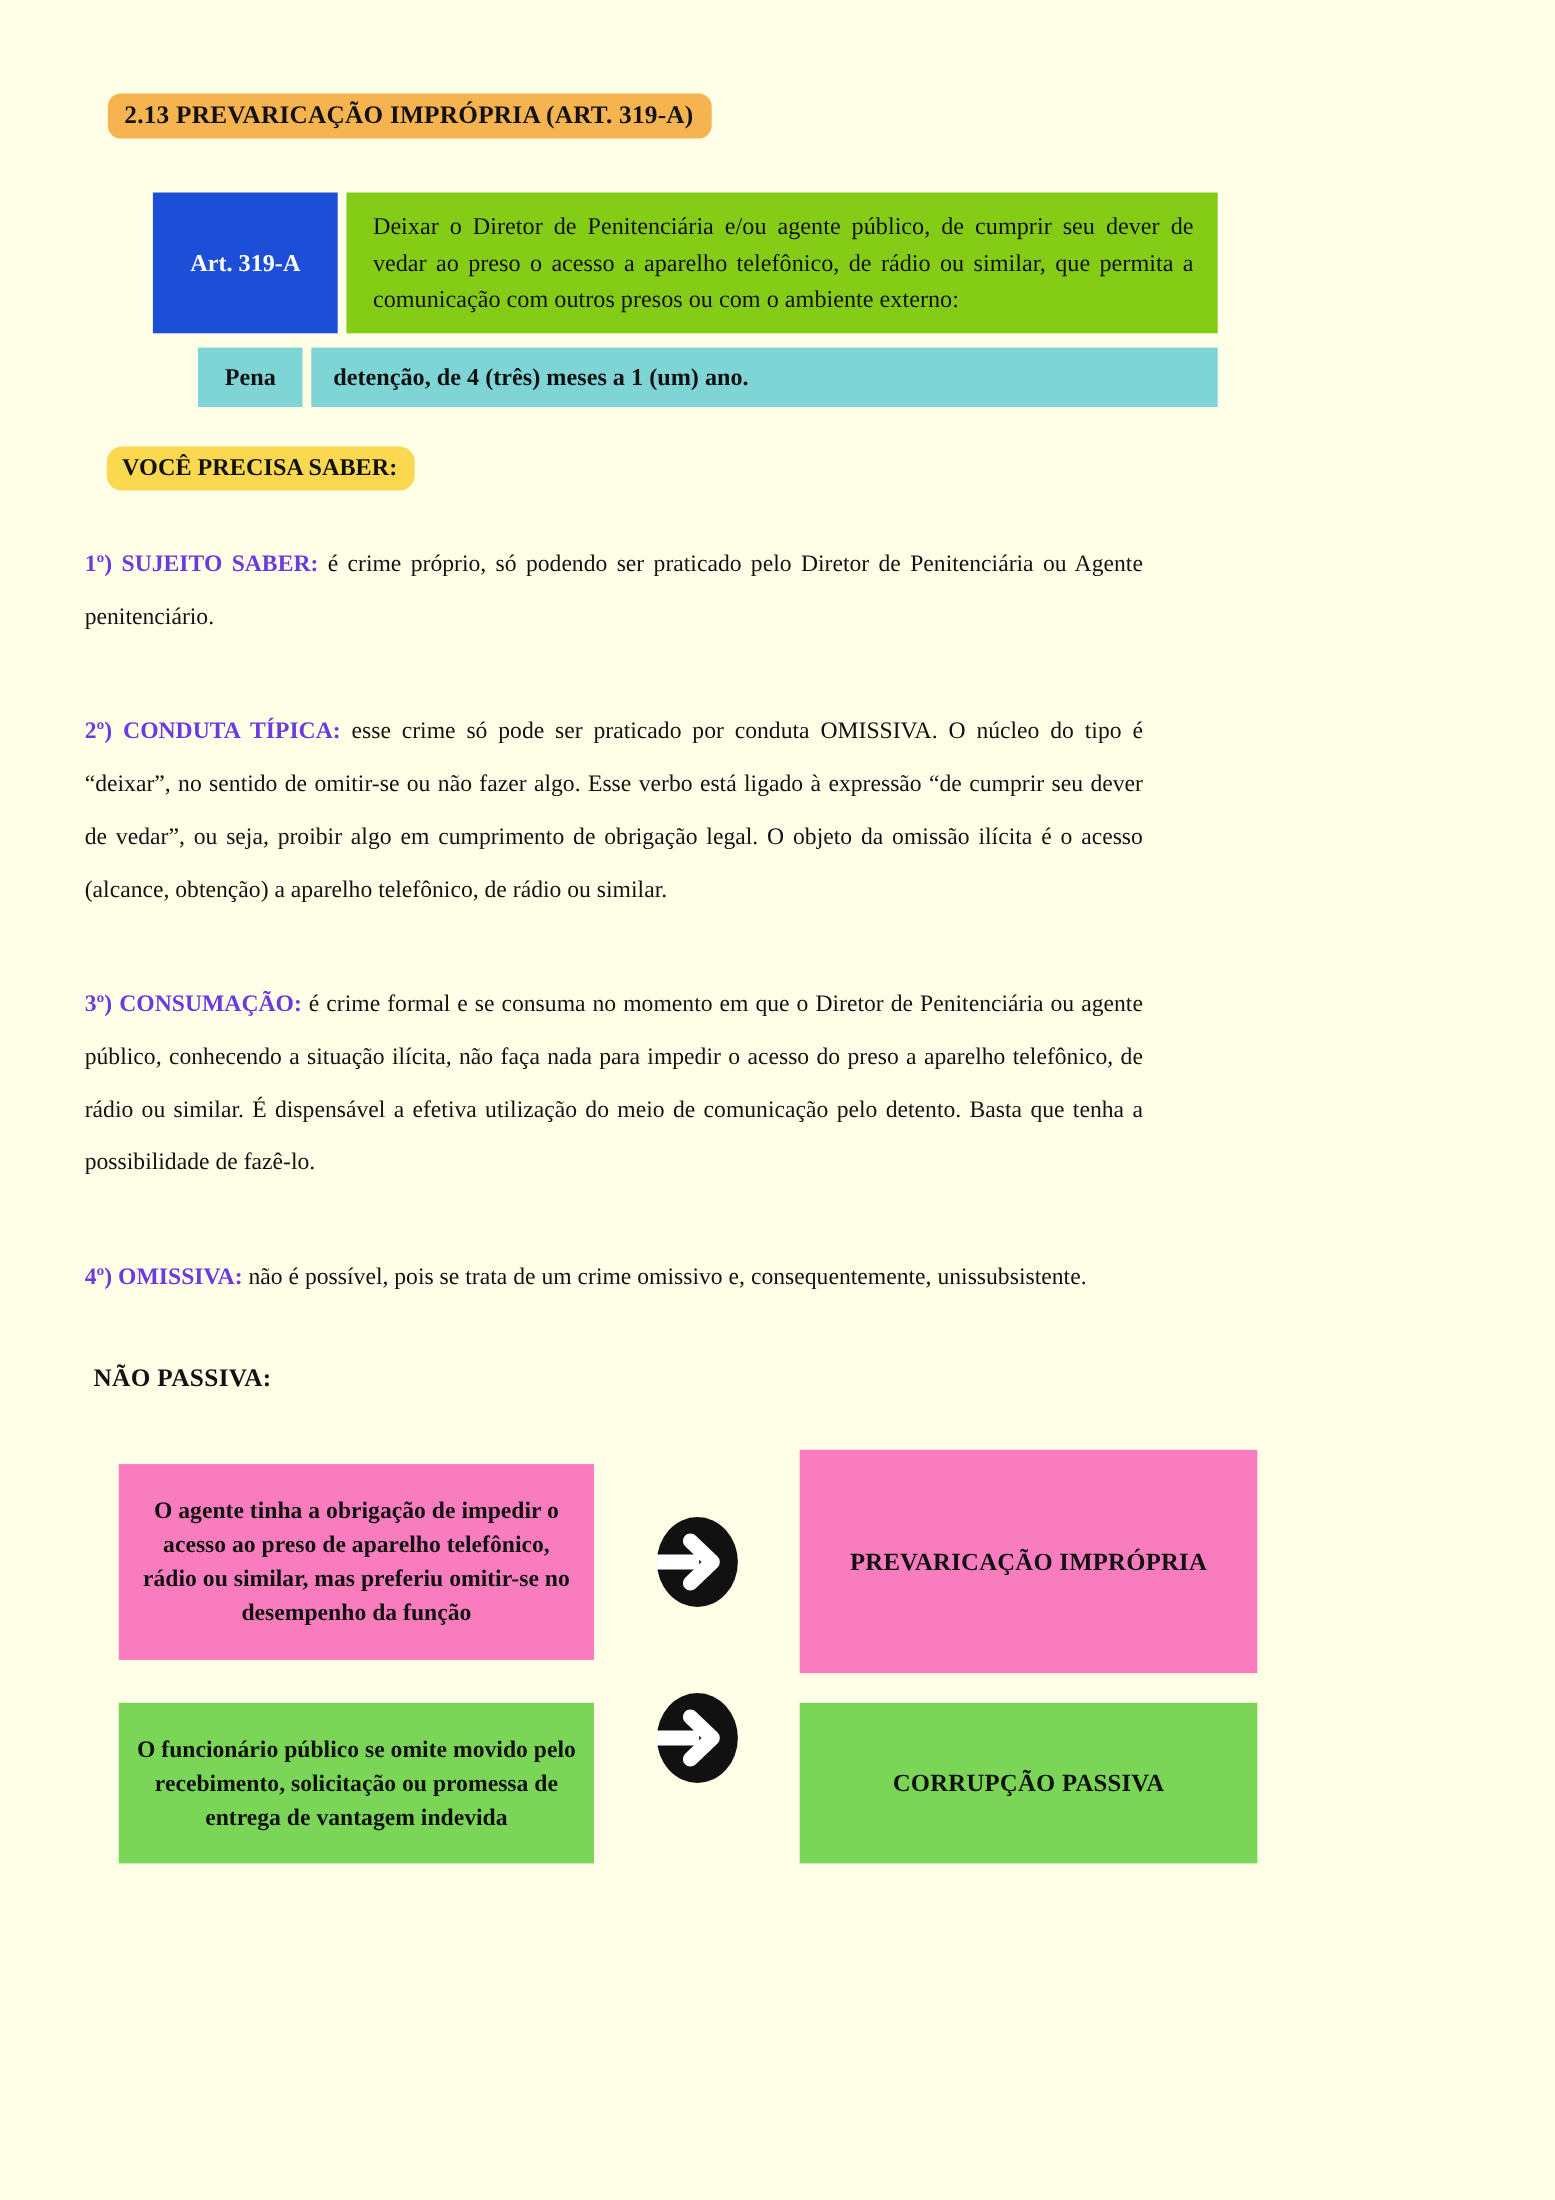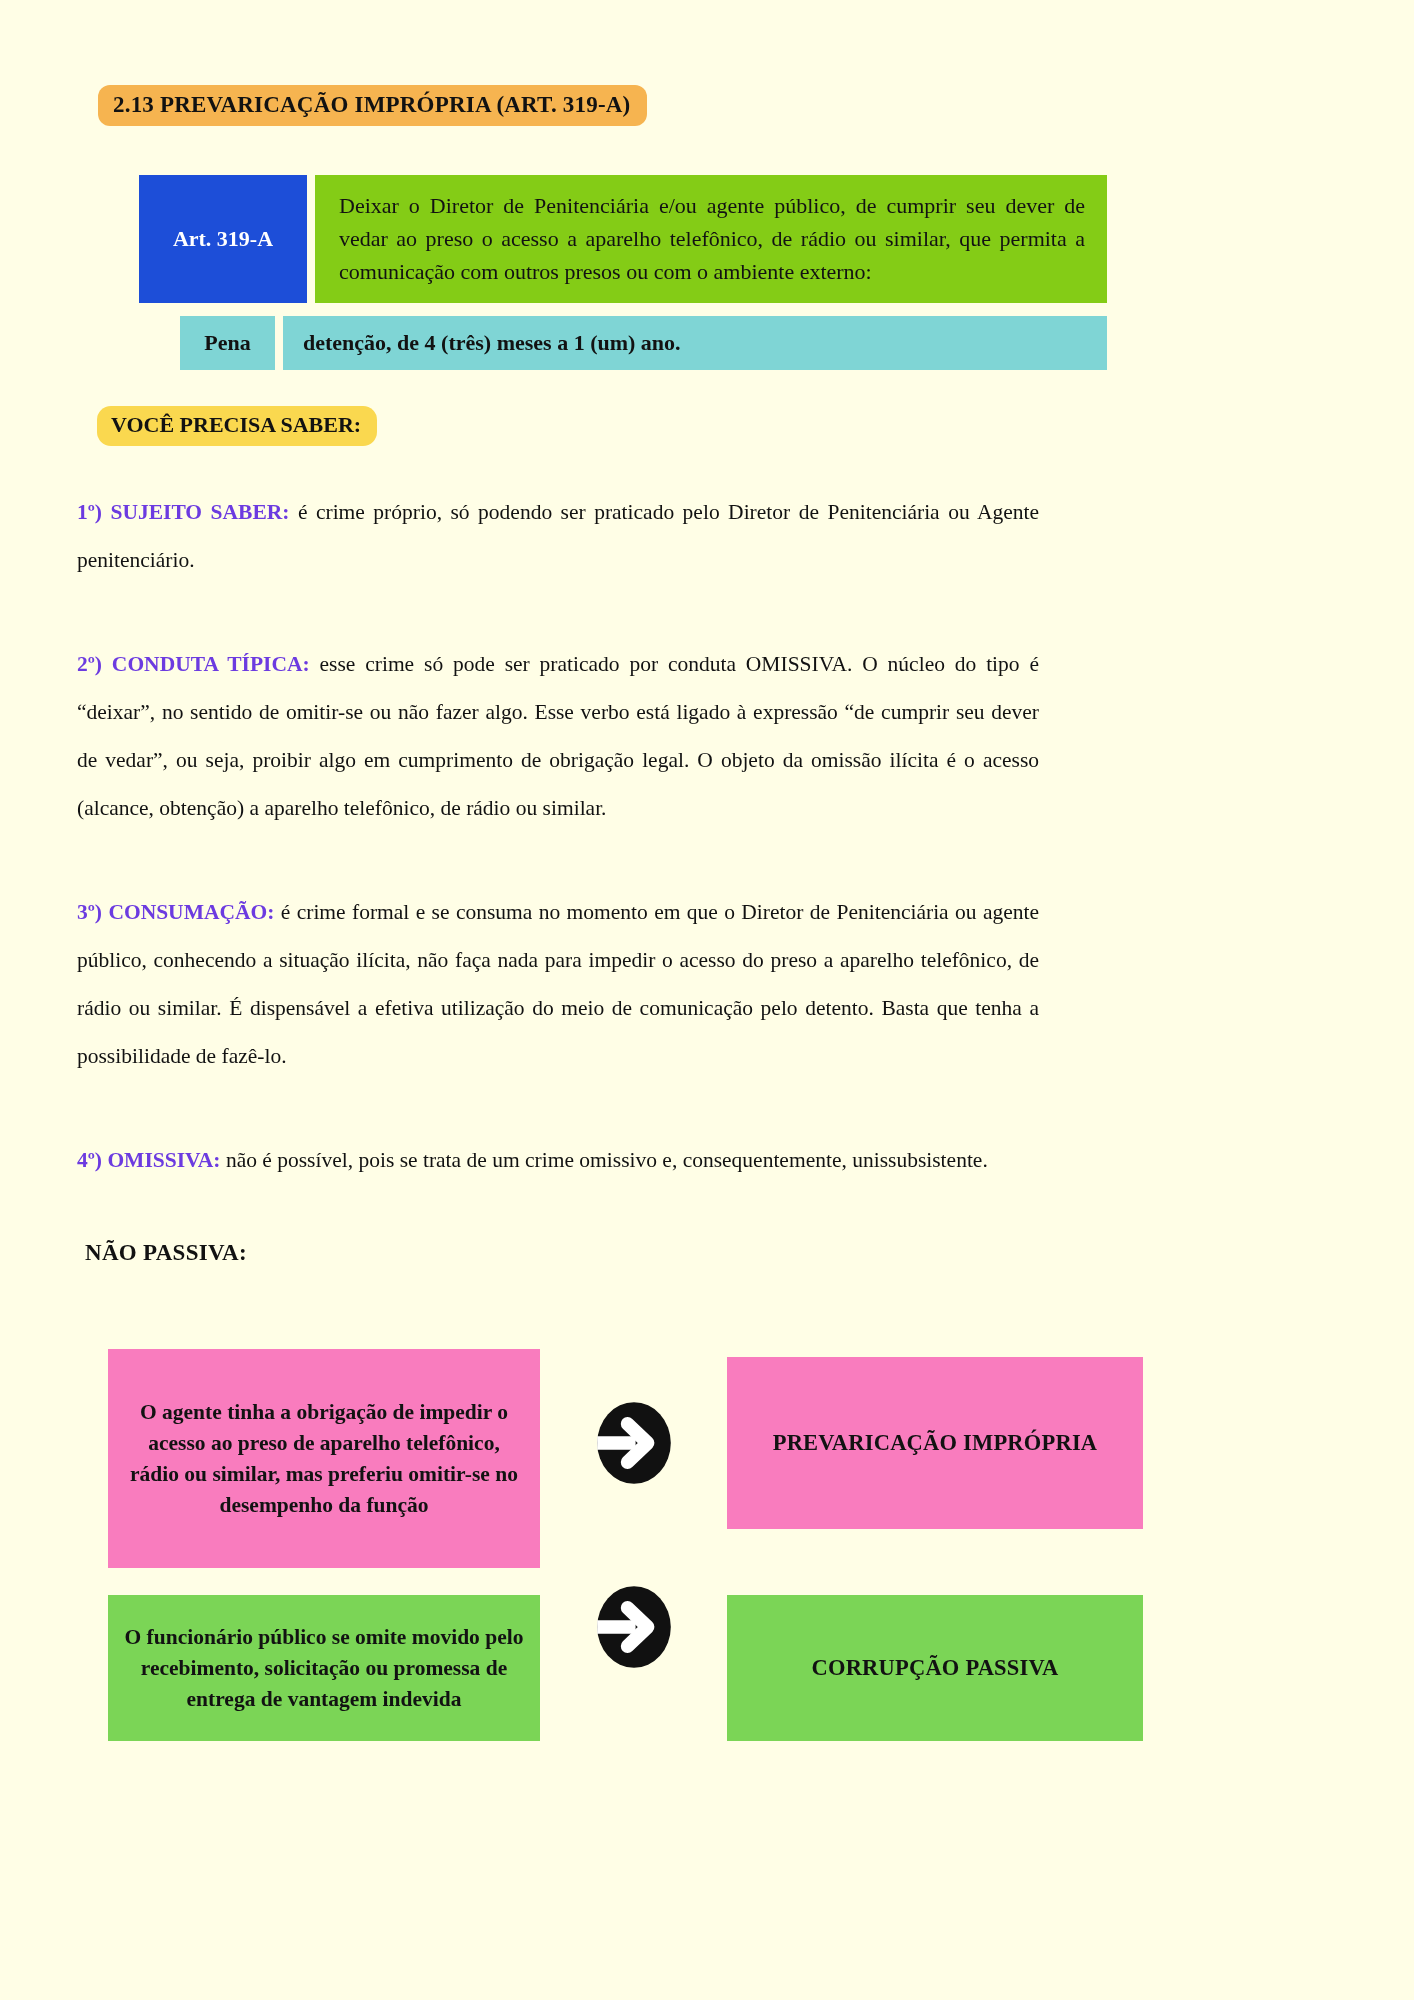--- a/index.html
+++ b/index.html
@@ -102,21 +102,21 @@
     line-height: 31px;
     padding: 12px 14px;
   }
   .result-box {
     display: flex; align-items: center; justify-content: center;
     text-align: center;
     font-weight: bold;
     font-size: 22.5px;
     letter-spacing: 0.2px;
   }
-  .h-tall { height: 219px; margin-top: 31px; }
+  .h-tall { height: 178px; }
   .h-short { height: 146px; }
   .pink { background: #F97CBE; }
   .green { background: #7BD556; }
   .arrow-cell { display: flex; align-items: center; justify-content: center; }
   .arrow-cell svg { width: 80px; height: 88px; display: block; }
   .arrow-up { align-self: flex-start; margin-top: -12px; }
 </style>
 </head>
 <body>
 
@@ -150,21 +150,21 @@
   <div class="confuse-grid">
 
     <div class="desc-box pink h-tall">O agente tinha a obrigação de impedir o acesso ao preso de aparelho telefônico, rádio ou similar, mas preferiu omitir-se no desempenho da função</div>
     <div class="arrow-cell">
       <svg viewBox="0 0 100 110" xmlns="http://www.w3.org/2000/svg" aria-hidden="true">
         <ellipse cx="50" cy="55" rx="46" ry="51" fill="#111111"></ellipse>
         <path d="M4 55 H52" stroke="#ffffff" stroke-width="17" fill="none"></path>
         <path d="M42 31 L67 55 L42 79" stroke="#ffffff" stroke-width="17" fill="none" stroke-linecap="round" stroke-linejoin="round"></path>
       </svg>
     </div>
-    <div class="result-box pink" style="height:172px">PREVARICAÇÃO IMPRÓPRIA</div>
+    <div class="result-box pink" style="height:203px">PREVARICAÇÃO IMPRÓPRIA</div>
 
     <div class="desc-box green h-short">O funcionário público se omite movido pelo recebimento, solicitação ou promessa de entrega de vantagem indevida</div>
     <div class="arrow-cell arrow-up">
       <svg viewBox="0 0 100 110" xmlns="http://www.w3.org/2000/svg" aria-hidden="true">
         <ellipse cx="50" cy="55" rx="46" ry="51" fill="#111111"></ellipse>
         <path d="M4 55 H52" stroke="#ffffff" stroke-width="17" fill="none"></path>
         <path d="M42 31 L67 55 L42 79" stroke="#ffffff" stroke-width="17" fill="none" stroke-linecap="round" stroke-linejoin="round"></path>
       </svg>
     </div>
     <div class="result-box green h-short">CORRUPÇÃO PASSIVA</div>

